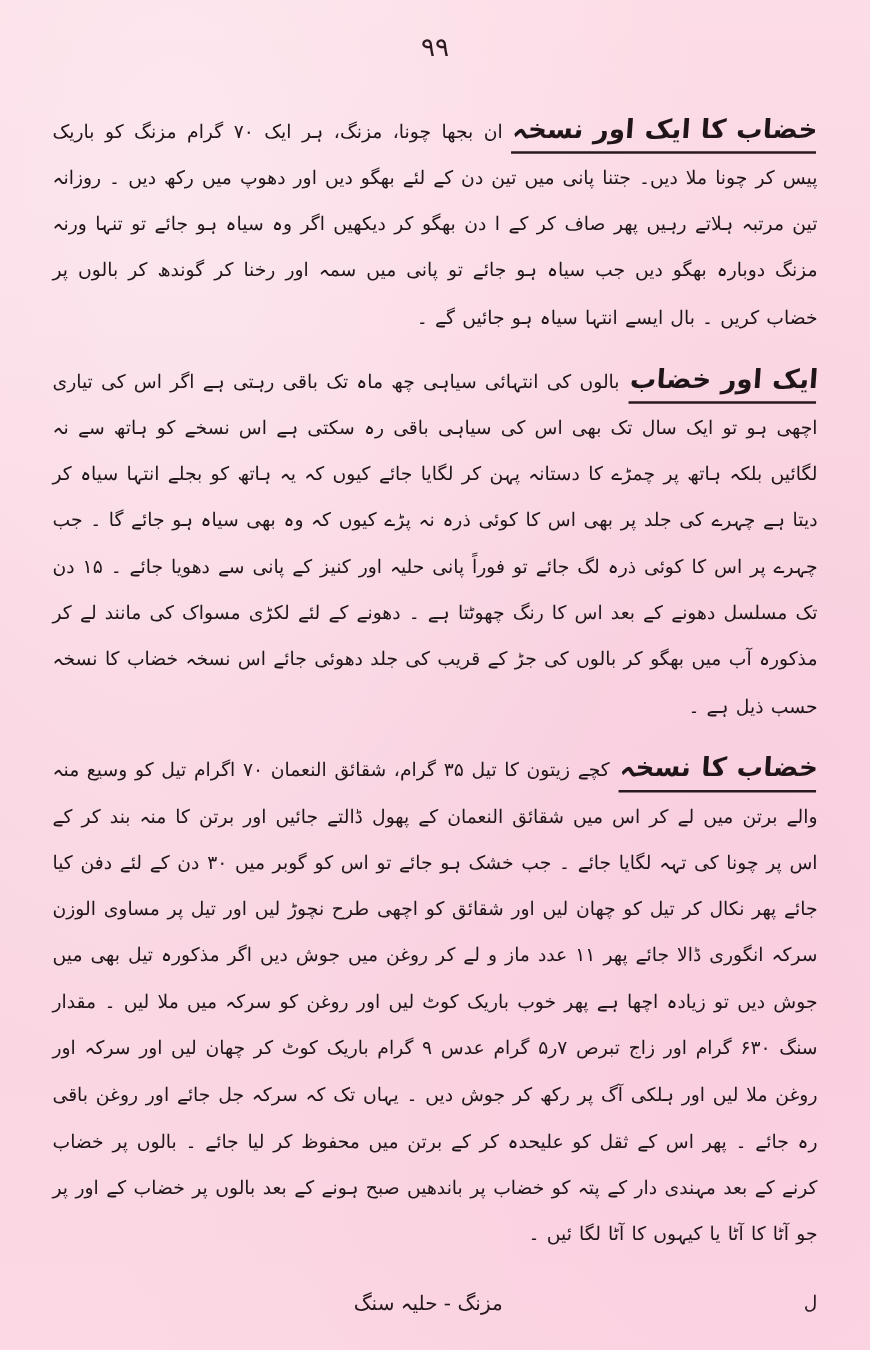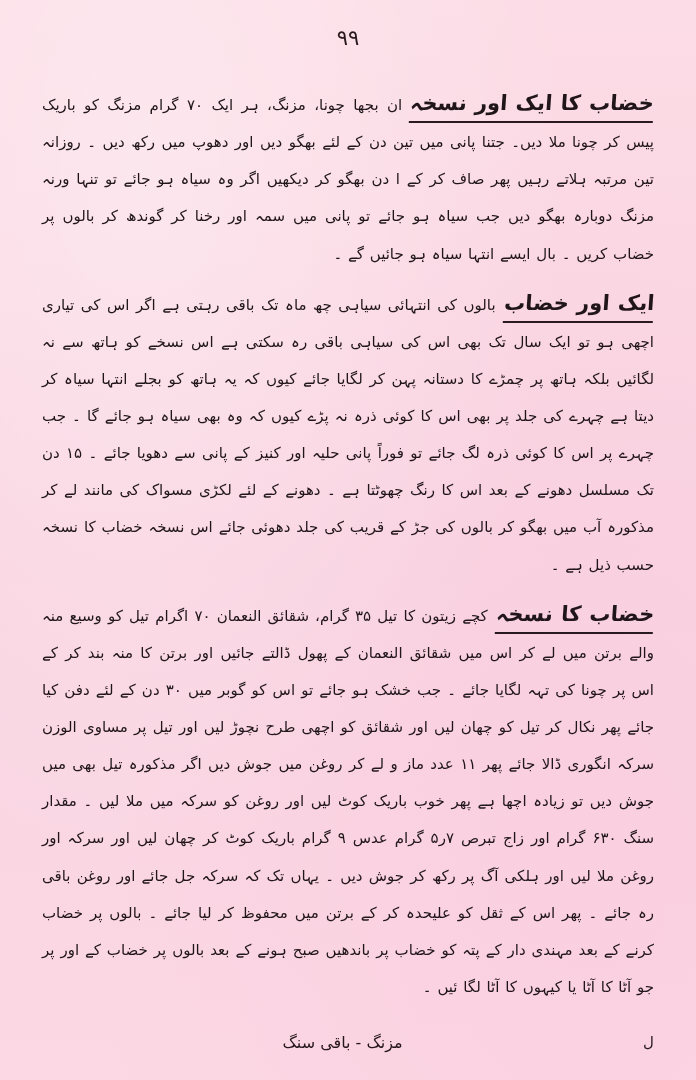--- a/index.html
+++ b/index.html
@@ -107,16 +107,16 @@
     <div class="section">
       <div class="para">
         <span class="heading-inline">خضاب کا نسخہ</span><span class="body-text">کچے زیتون کا تیل ۳۵ گرام، شقائق النعمان ۷۰ اگرام تیل کو وسیع منہ والے برتن میں لے کر اس میں شقائق النعمان کے پھول ڈالتے جائیں اور برتن کا منہ بند کر کے اس پر چونا کی تہہ لگایا جائے ۔ جب خشک ہو جائے تو اس کو گوبر میں ۳۰ دن کے لئے دفن کیا جائے پھر نکال کر تیل کو چھان لیں اور شقائق کو اچھی طرح نچوڑ لیں اور تیل پر مساوی الوزن سرکہ انگوری ڈالا جائے پھر ۱۱ عدد ماز و لے کر روغن میں جوش دیں اگر مذکورہ تیل بھی میں جوش دیں تو زیادہ اچھا ہے پھر خوب باریک کوٹ لیں اور روغن کو سرکہ میں ملا لیں ۔ مقدار سنگ ۶۳۰ گرام اور زاج تبرص ۷ر۵ گرام عدس ۹ گرام باریک کوٹ کر چھان لیں اور سرکہ اور روغن ملا لیں اور ہلکی آگ پر رکھ کر جوش دیں ۔ یہاں تک کہ سرکہ جل جائے اور روغن باقی رہ جائے ۔ پھر اس کے ثقل کو علیحدہ کر کے برتن میں محفوظ کر لیا جائے ۔ بالوں پر خضاب کرنے کے بعد مہندی دار کے پتہ کو خضاب پر باندھیں صبح ہونے کے بعد بالوں پر خضاب کے اور پر جو آٹا کا آٹا یا کیہوں کا آٹا لگا ئیں ۔</span>
       </div>
     </div>
 
   </div>
 
   <div class="footer">
     <span class="fnum">ل</span>
-    <span>مزنگ - باقی سنگ</span>
+    <span>مزنگ - حلیہ سنگ</span>
   </div>
 
 </div>
 
 </body></html>

